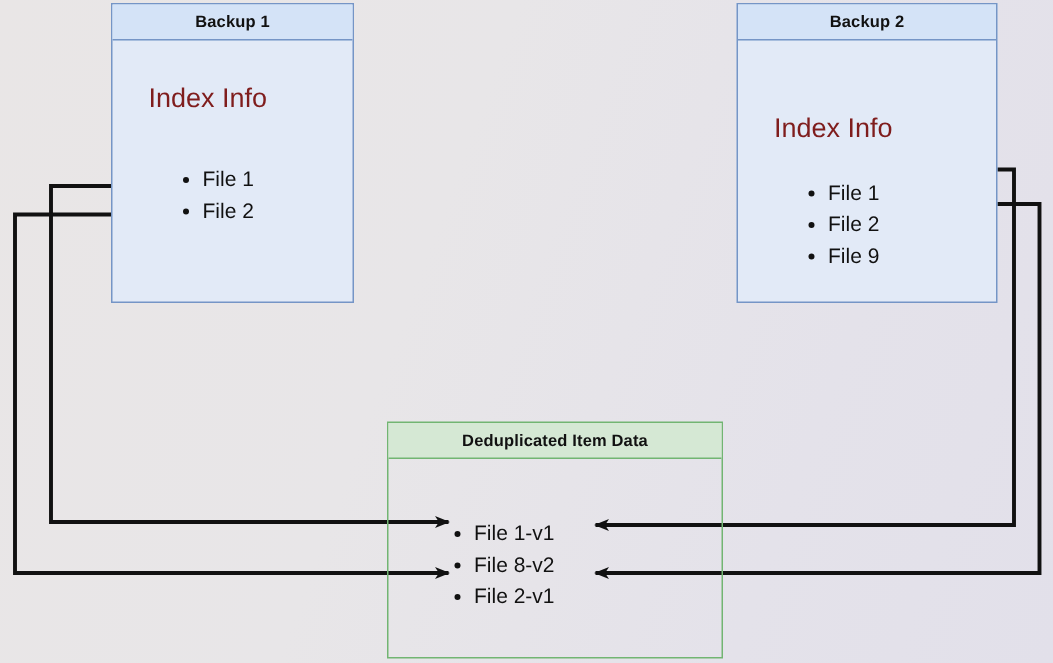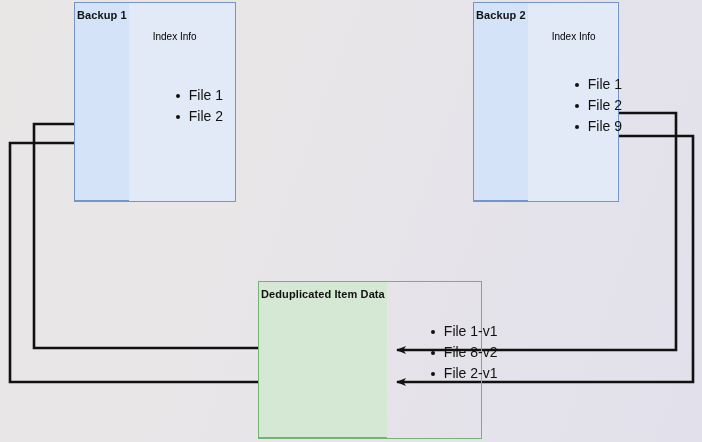--- a/index.html
+++ b/index.html
@@ -26,21 +26,21 @@
     width: 702px;
     height: 442px;
     pointer-events: none;
   }
 
   
   .node {
     position: absolute;
     box-sizing: border-box;
     display: flex;
-    flex-direction: row;
+    flex-direction: column;
   }
   .node .node-title {
     box-sizing: border-box;
     text-align: center;
     font-weight: bold;
     font-size: 11px;
     line-height: 12px;
     padding: 6px 2px 5px 2px;
     color: #111111;
     letter-spacing: 0.1px;
@@ -69,22 +69,22 @@
     border: 1.5px solid #72b572;
     background: transparent;
   }
   .node.green .node-title {
     background: #d5e8d4;
     border-bottom: 1.5px solid #72b572;
   }
 
   .index-label {
     position: absolute;
-    font-size: 10px;
-    color: #000000;
+    font-size: 18px;
+    color: #7f1d1d;
     white-space: nowrap;
   }
 
   
   ul.file-list {
     position: absolute;
     margin: 0;
     padding: 0;
     list-style: none;
   }
@@ -135,21 +135,21 @@
     <div class="node-title">Backup 1</div>
     <div class="node-body">
       <div class="index-label" style="left:24px; top:28px;">Index Info</div>
       <ul class="file-list" style="left:45px; top:82px;">
         <li>File 1</li>
         <li>File 2</li>
       </ul>
     </div>
   </div>
 
-  <div class="node blue" style="left:473px; top:2px; width:146px; height:200px;">
+  <div class="node blue" style="left:491px; top:2px; width:174px; height:200px;gap:20px;">
     <div class="node-title">Backup 2</div>
     <div class="node-body">
       <div class="index-label" style="left:24px; top:28px;">Index Info</div>
       <ul class="file-list" style="left:45px; top:71px;">
         <li>File 1</li>
         <li>File 2</li>
         <li>File 9</li>
       </ul>
     </div>
   </div>

